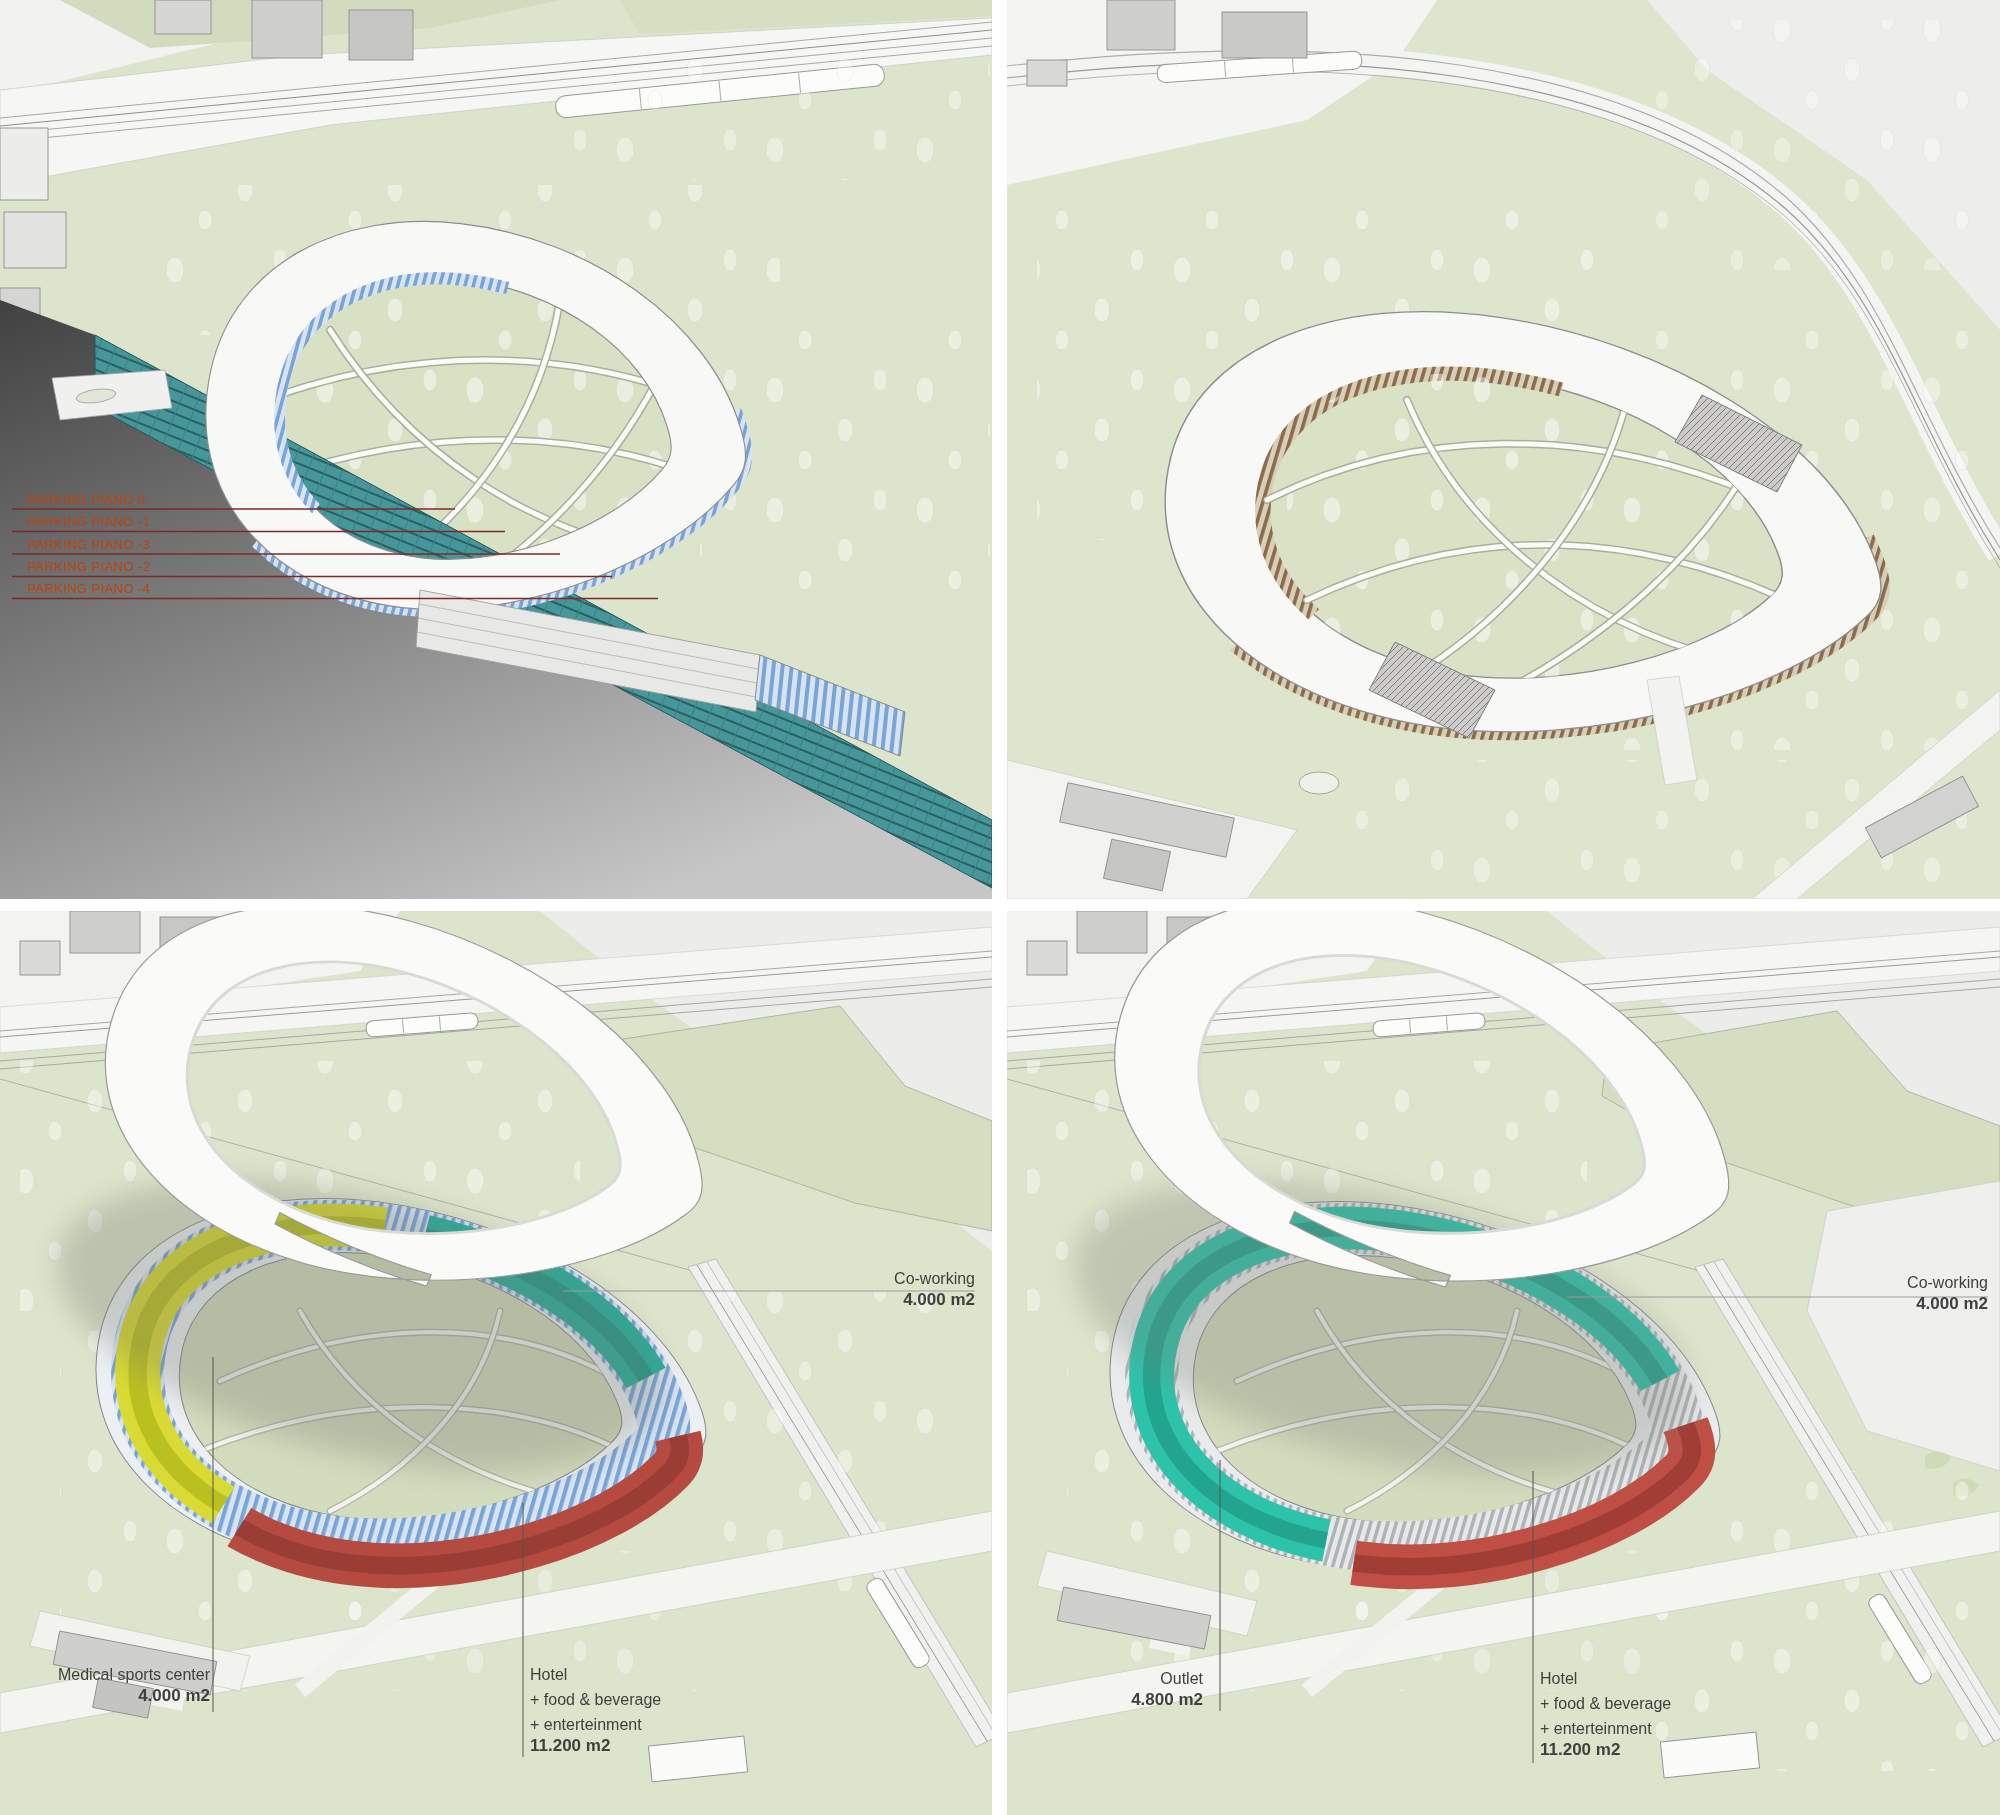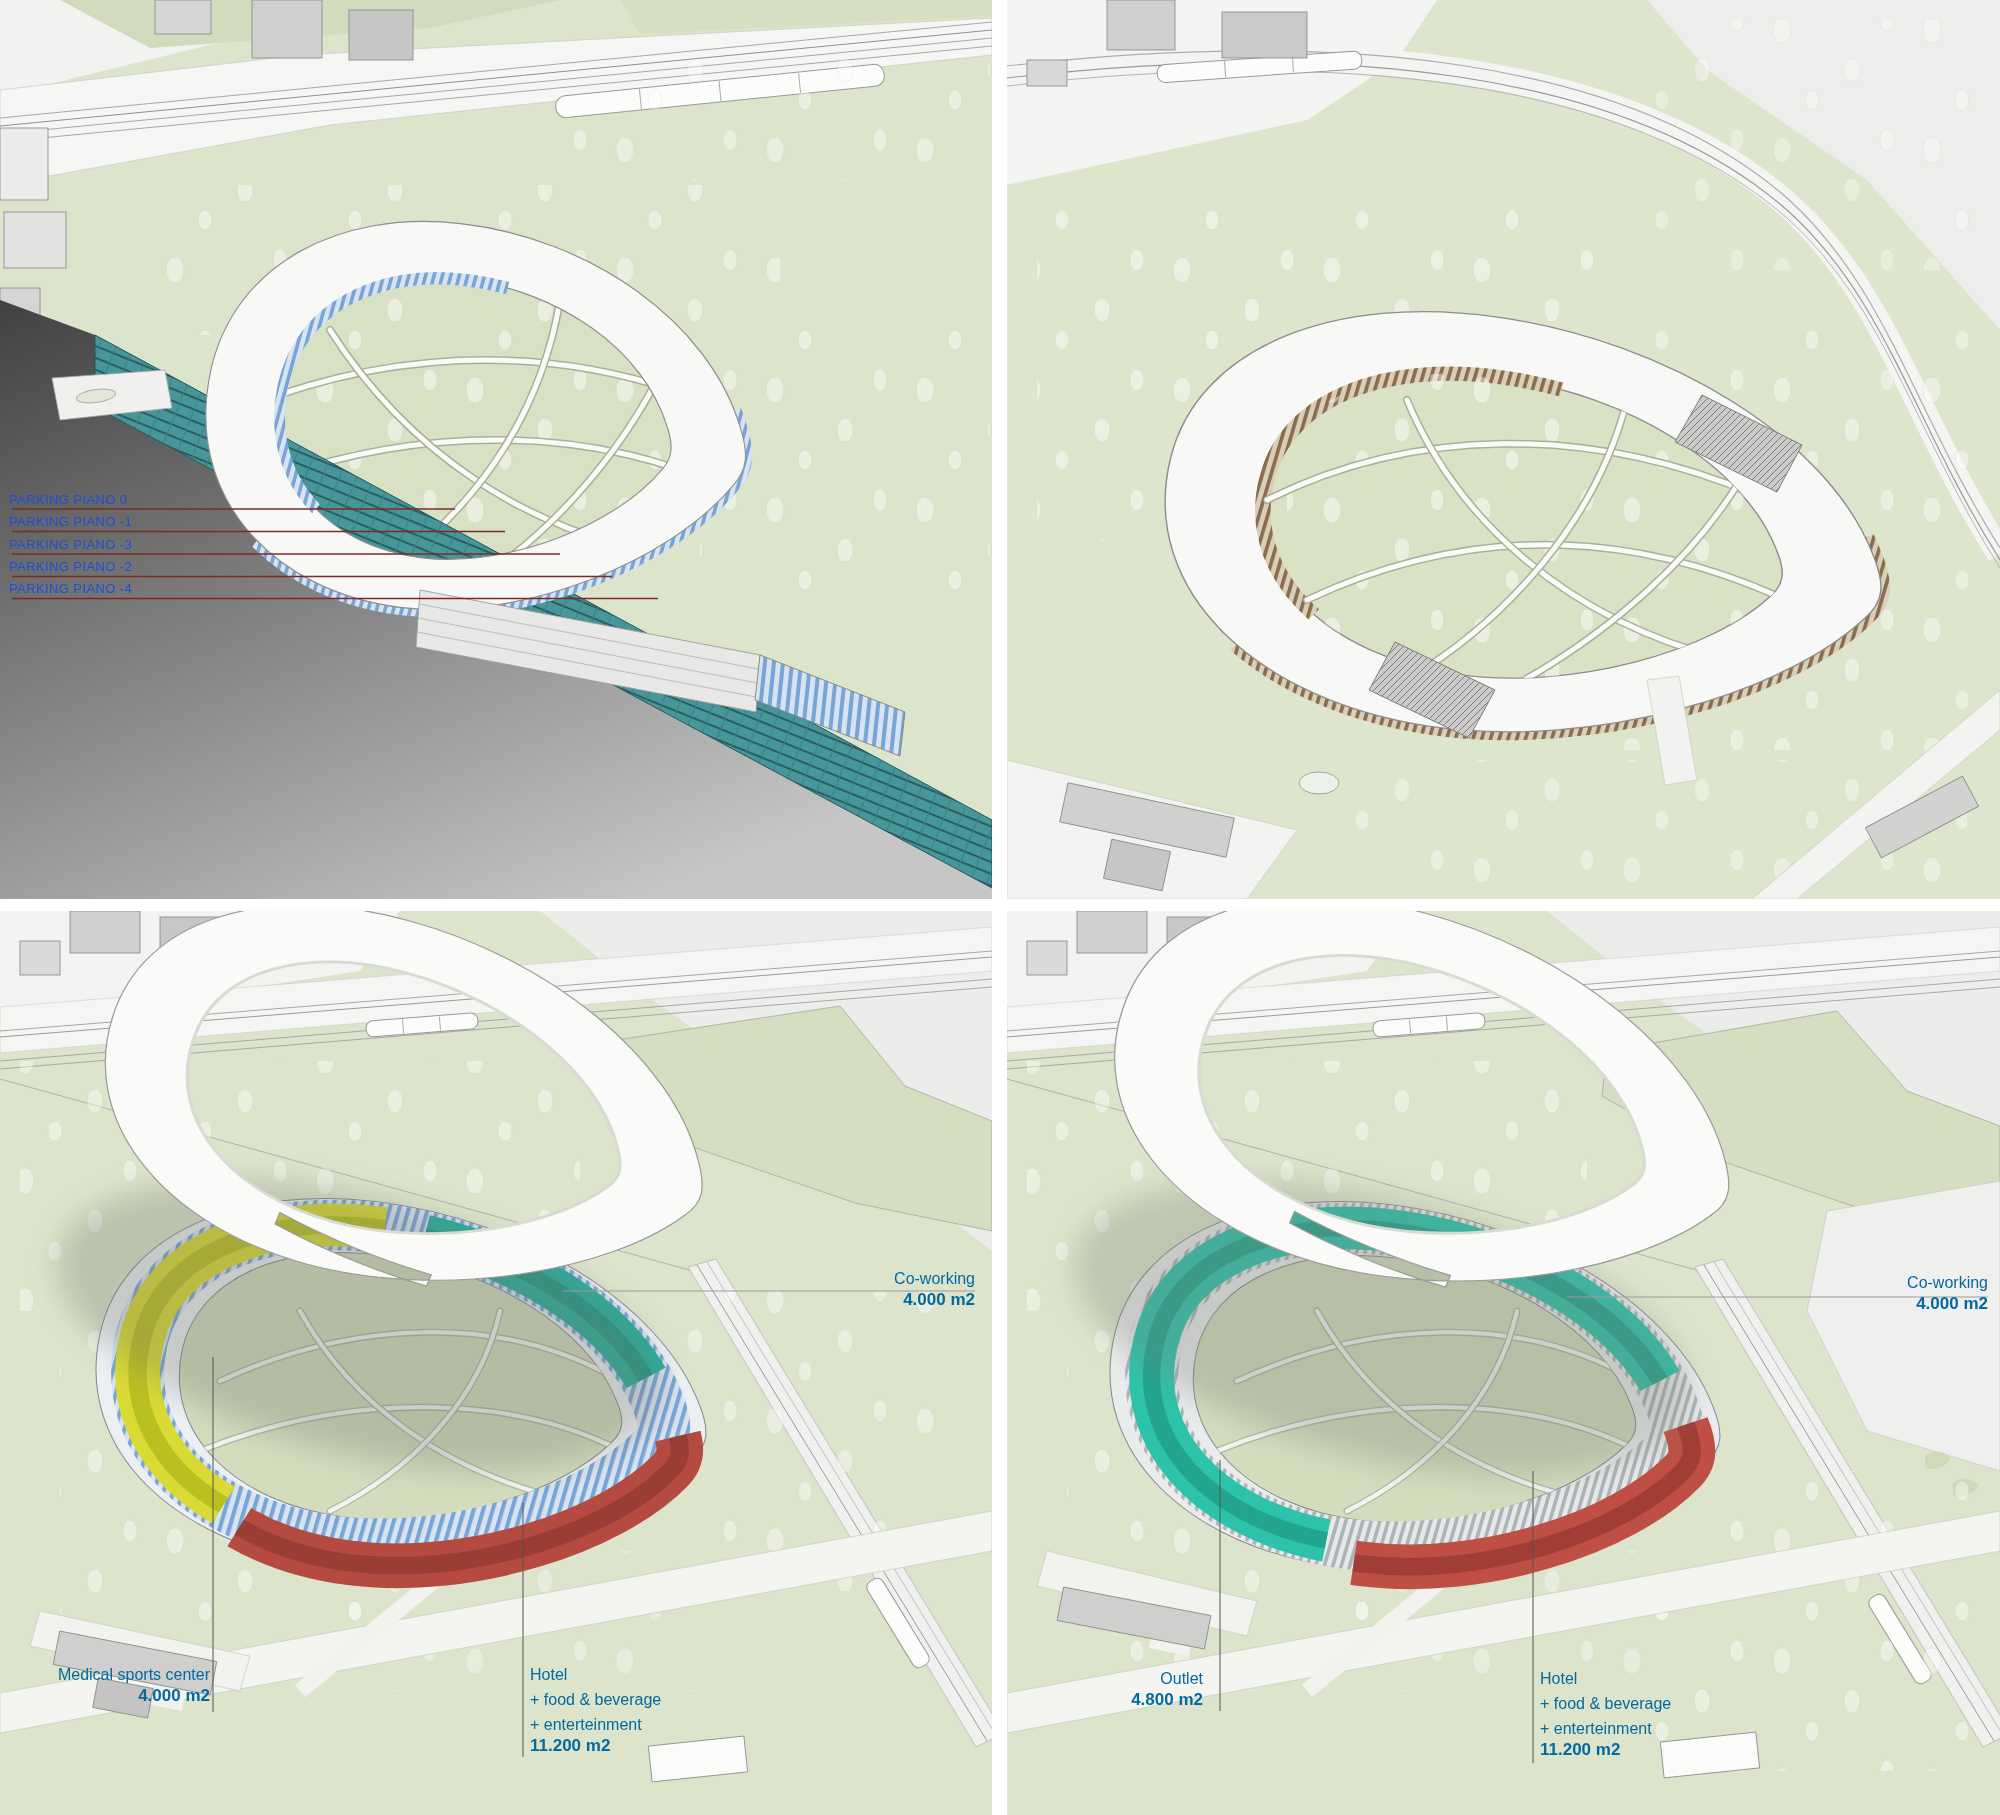--- a/index.html
+++ b/index.html
@@ -13,23 +13,23 @@
   svg{display:block}
   
   .pg{fill:none;stroke:#a9af9d;stroke-width:8;stroke-linecap:round}
   .pw{fill:none;stroke:#fafbf7;stroke-width:5;stroke-linecap:round}
   .qg{fill:none;stroke:#b2b8a7;stroke-width:7;stroke-linecap:round}
   .qw{fill:none;stroke:#f3f4ef;stroke-width:4.2;stroke-linecap:round}
   .bx{stroke:#8f8f8f;stroke-width:0.9}
   .train{fill:#fcfcfb;stroke:#999999;stroke-width:1}
   .raill{stroke:#a8a8a8;stroke-width:1;fill:none}
   
-  .parklbl{position:absolute;left:9px;color:#1d4ed8;font-size:13px;
+  .parklbl{position:absolute;left:27px;color:#c2410c;font-size:13px;
            letter-spacing:.4px;white-space:nowrap}
-  .lbl{position:absolute;color:#0369a1;line-height:25px;white-space:nowrap}
+  .lbl{position:absolute;color:#404040;line-height:25px;white-space:nowrap}
   .lbl .t{font-size:16px}
   .lbl .a{font-size:17px;font-weight:bold;line-height:18px}
   .right{text-align:right}
 </style>
 </head>
 <body>
 
 <div class="quad" id="q-tl">
 <svg width="992" height="899" viewBox="0 0 992 899">
   <defs>

